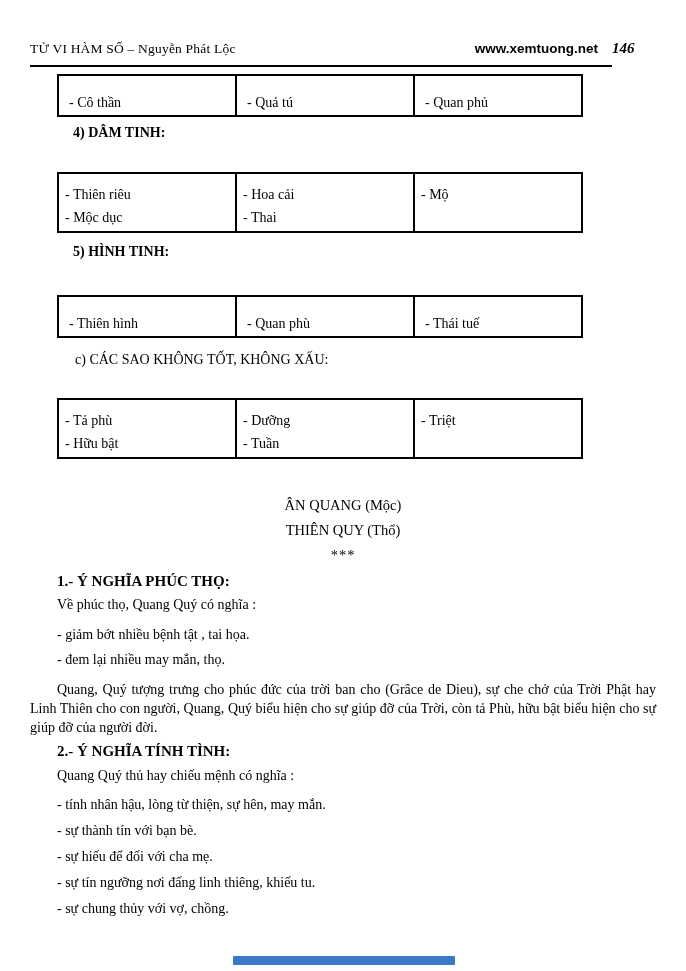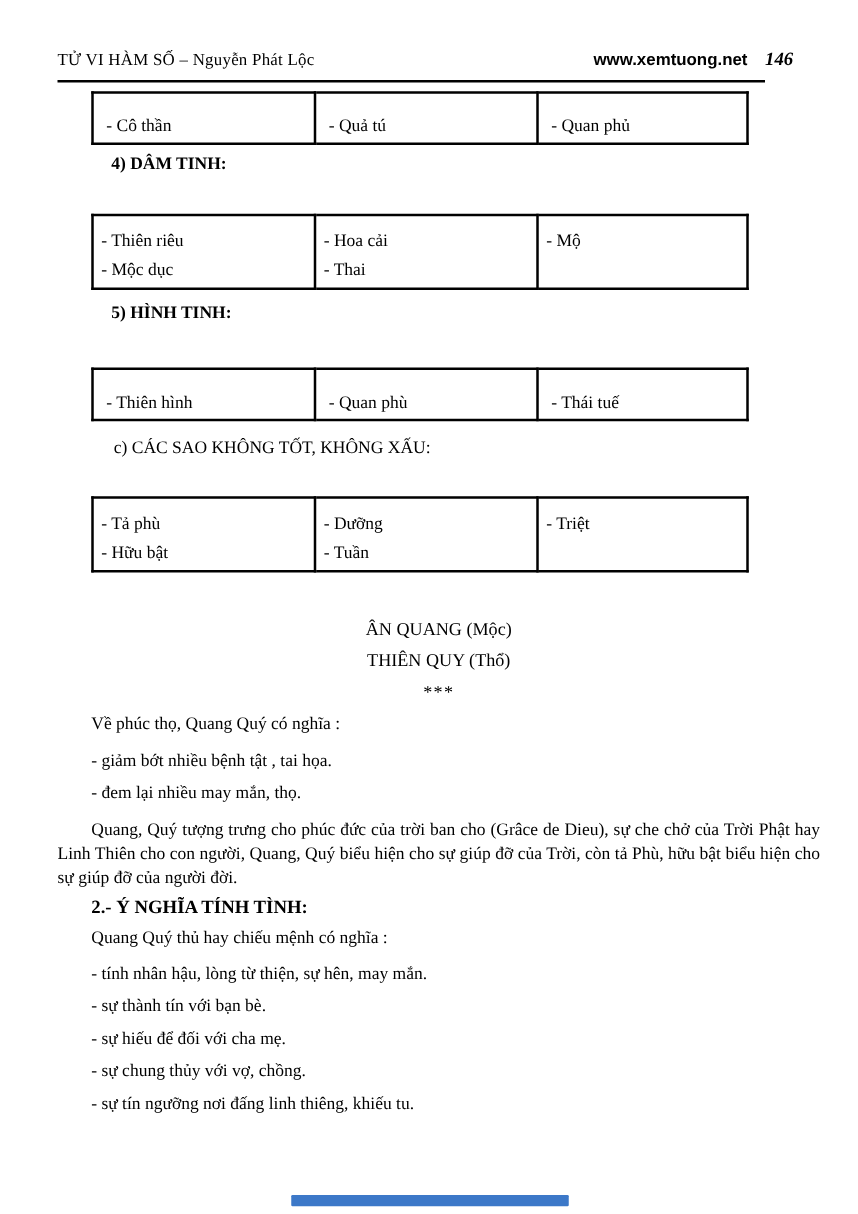--- a/index.html
+++ b/index.html
@@ -2,21 +2,21 @@
 <html><head>
 <meta charset="utf-8">
 <style>
   html, body { margin: 0; padding: 0; }
   body {
     width: 686px; height: 971px;
     background: #ffffff; color: #000;
     font-family: "Liberation Serif", serif;
     position: relative; overflow: hidden;
   }
-  .page { padding: 40px 30px 0 30px; margin-left: 16px; }
+  .page { padding: 40px 30px 0 30px; }
 
   
   .header { display: flex; align-items: baseline; }
   .header-main {
     flex: 1; display: flex; justify-content: space-between; align-items: baseline;
     border-bottom: 2px solid #000; padding-bottom: 8px;
   }
   .header-title { font-size: 13.5px; letter-spacing: .2px; }
   .header-site { font-family: "Liberation Sans", sans-serif; font-weight: bold; font-size: 13.5px; margin-right: 14px; }
   .page-num { width: 44px; text-align: left; font-size: 15px; font-weight: bold; font-style: italic; }
@@ -174,28 +174,29 @@
   </tbody>
     </table>
 
   <div class="center-block">
     <div>ÂN QUANG (Mộc)</div>
     <div>THIÊN QUY (Thổ)</div>
     <div class="stars">***</div>
   </div>
 
 
+  <div class="num-heading h1n">1.- Ý NGHĨA PHÚC THỌ:</div>
   <p class="lead1">Về phúc thọ, Quang Quý có nghĩa :</p>
   <p class="b1">- giảm bớt nhiều bệnh tật , tai họa.</p>
   <p class="bn">- đem lại nhiều may mắn, thọ.</p>
   <p class="p-big">Quang, Quý tượng trưng cho phúc đức của trời ban cho (Grâce de Dieu), sự che chở của Trời Phật hay Linh Thiên cho con người, Quang, Quý biểu hiện cho sự giúp đỡ của Trời, còn tả Phù, hữu bật biểu hiện cho sự giúp đỡ của người đời.</p>
 
   <div class="num-heading h2n">2.- Ý NGHĨA TÍNH TÌNH:</div>
   <p class="lead2">Quang Quý thủ hay chiếu mệnh có nghĩa :</p>
   <p class="s2b1">- tính nhân hậu, lòng từ thiện, sự hên, may mắn.</p>
   <p class="s2bn">- sự thành tín với bạn bè.</p>
   <p class="s2bn">- sự hiếu để đối với cha mẹ.</p>
+  <p class="s2bn">- sự tín ngưỡng nơi đấng linh thiêng, khiếu tu.</p>
   <p class="s2bn">- sự chung thủy với vợ, chồng.</p>
-  <p class="s2bn">- sự tín ngưỡng nơi đấng linh thiêng, khiếu tu.</p>
 
 </div>
 
 <div class="bottom-bar"></div>
 
 </body></html>

